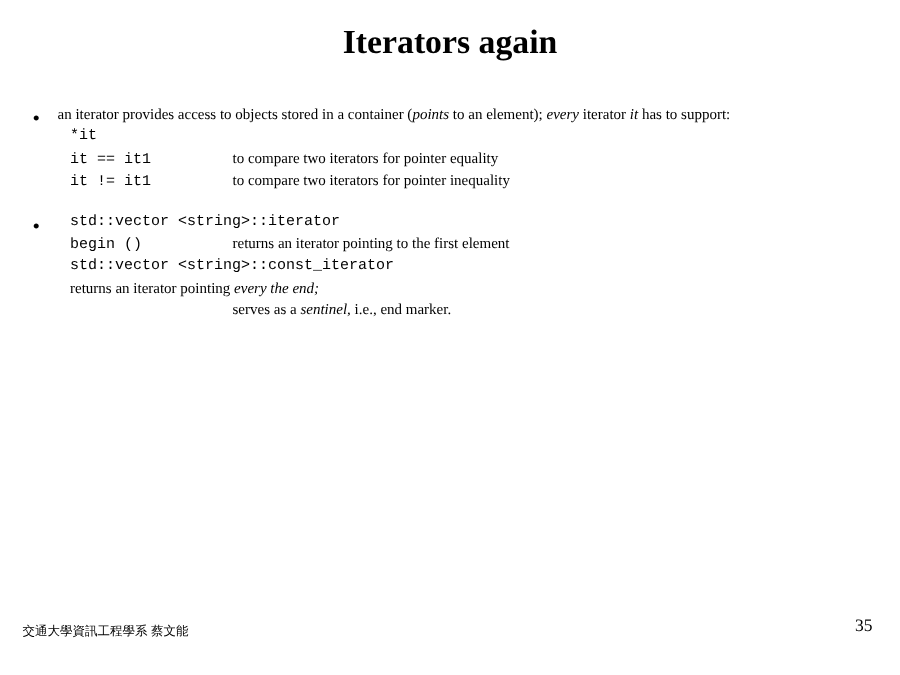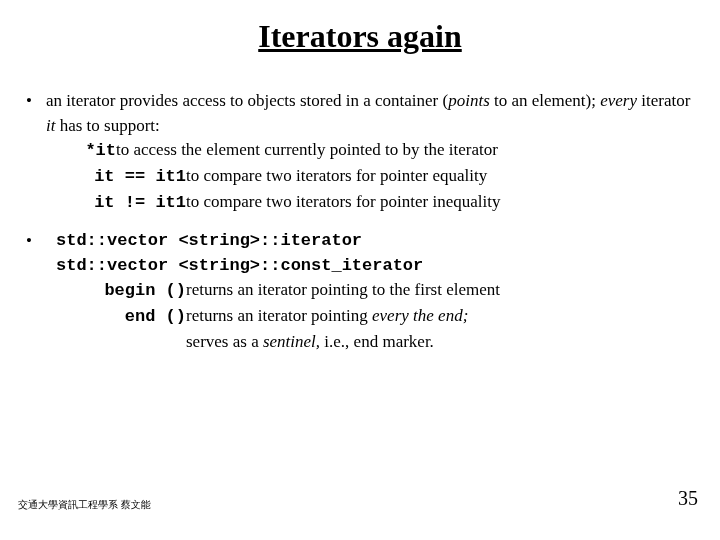--- a/index.html
+++ b/index.html
@@ -7,49 +7,48 @@
     width: 720px;
     height: 540px;
     background: #fff;
     font-family: "Times New Roman", Times, serif;
     color: #000;
     position: relative;
     padding: 18px 26px 0 26px;
   }
   .title {
     text-align: center;
-    font-size: 32px;
-    text-decoration: underline;
+    font-size: 27px;
     margin-bottom: 34px;
   }
   .bullets { list-style: none; }
   .bullet {
     position: relative;
     padding-left: 20px;
-    font-size: 17px;
+    font-size: 12px;
     line-height: 1.45;
     margin-bottom: 14px;
   }
   .bullet::before {
     content: "•";
     position: absolute;
     left: 0;
     top: 0;
     font-size: 17px;
   }
   .rows { margin-left: 10px; }
   .row { display: flex; align-items: baseline; }
   .c1 { min-width: 60px; }
   .c1xw { min-width: 130px; }
-  .code { font-family: "Courier New", Courier, monospace; font-weight: bold; text-align: right; }
+  .code { font-family: "Courier New", Courier, monospace; font-weight: normal; }
   .page-num {
     position: absolute;
     right: 22px;
     bottom: 30px;
-    font-size: 20px;
+    font-size: 14px;
     text-align: right;
   }
   .footer {
     position: absolute;
     left: 18px;
     bottom: 28px;
     font-size: 10px;
     font-family: sans-serif;
   }
 </style>
@@ -60,47 +59,45 @@
 
 <ul class="bullets">
 
   <li class="bullet">
     <div>
       <span>an iterator provides access to objects stored in a container (</span><i>points</i><span> to an element); </span><i>every</i><span> iterator </span><i>it</i><span> has to support:</span>
     </div>
     <div class="rows">
       <div class="row">
         <span class="code c1">*it</span>
-        <span>to access the element currently pointed to by the iterator</span>
       </div>
       <div class="row">
         <span class="code c1xw">it == it1</span>
         <span>to compare two iterators for pointer equality</span>
       </div>
       <div class="row">
         <span class="code c1xw">it != it1</span>
         <span>to compare two iterators for pointer inequality</span>
       </div>
     </div>
   </li>
 
   <li class="bullet">
     <div class="rows">
       <div class="row">
         <span class="code">std::vector &lt;string&gt;::iterator</span>
       </div>
       <div class="row">
-        <span class="code">std::vector &lt;string&gt;::const_iterator</span>
-      </div>
-      <div class="row">
         <span class="code c1xw">begin ()</span>
         <span>returns an iterator pointing to the first element</span>
       </div>
       <div class="row">
-        <span class="code c1xw">end ()</span>
+        <span class="code">std::vector &lt;string&gt;::const_iterator</span>
+      </div>
+      <div class="row">
         <span>
           <span>returns an iterator pointing </span><i>every the end;</i>
         </span>
       </div>
       <div class="row">
         <span class="c1xw"></span>
         <span>
           <span>serves as a </span><i>sentinel,</i><span> i.e., end marker.</span>
         </span>
       </div>

